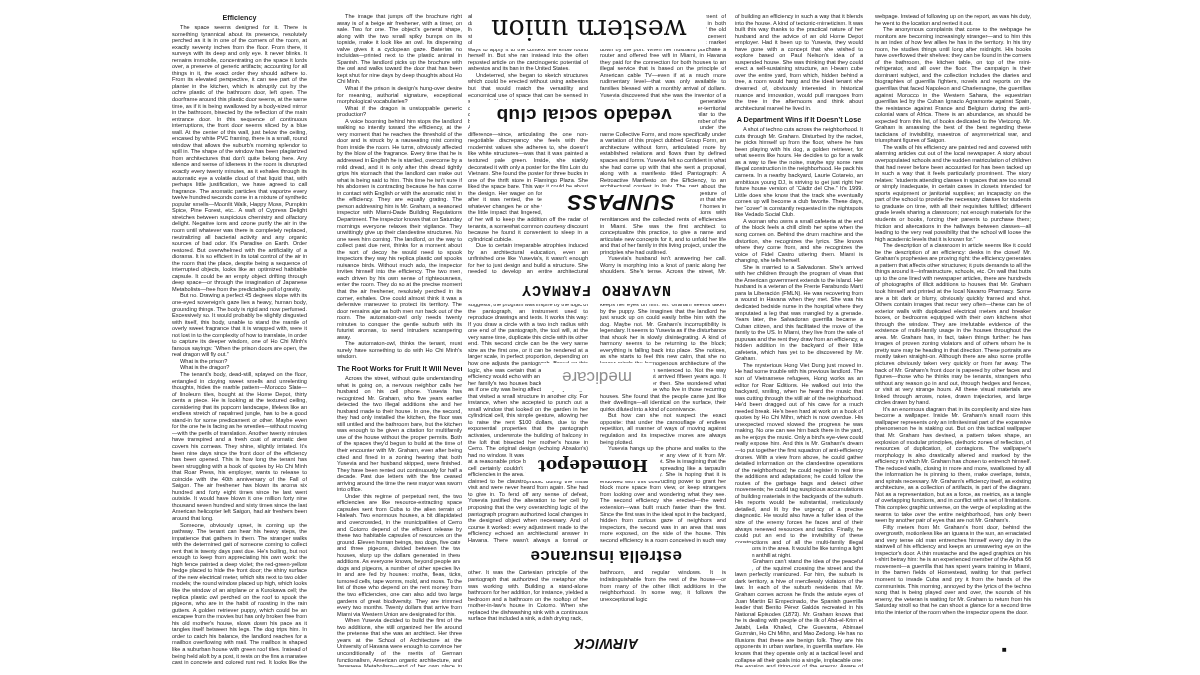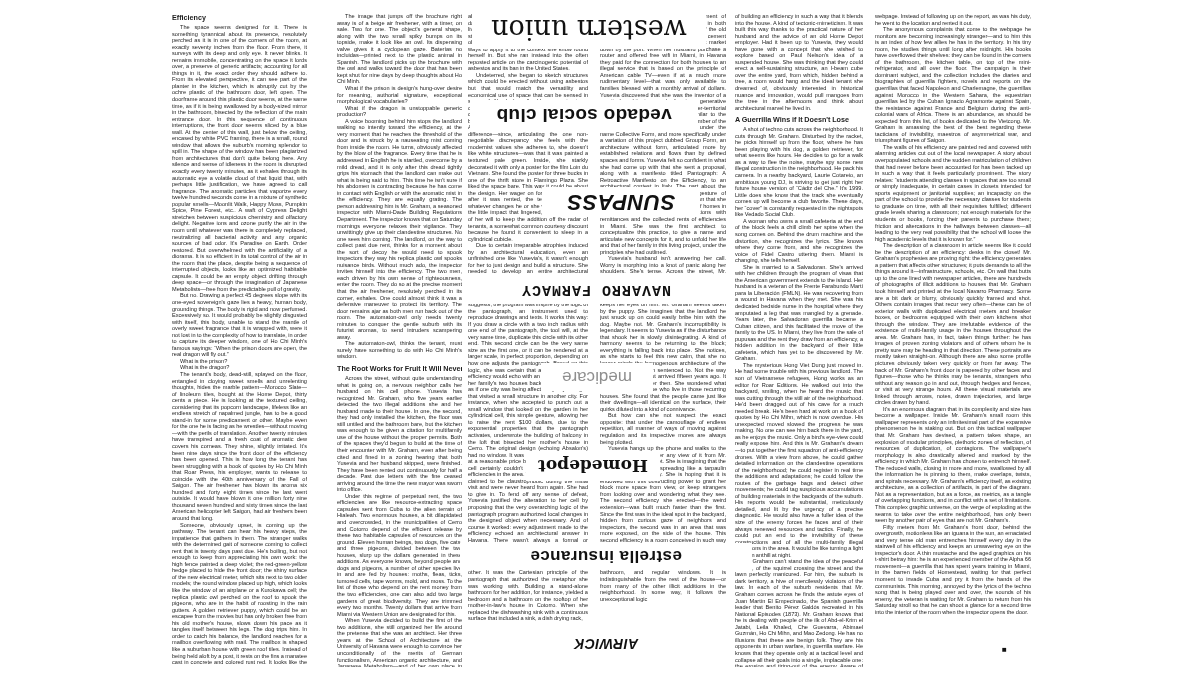--- a/index.html
+++ b/index.html
@@ -9,21 +9,21 @@
   }
   .col{
     position:absolute;top:13px;height:654px;overflow:hidden;
     text-align:justify;font-size:5.6px;line-height:6.55px;
     -webkit-hyphens:none;hyphens:none;word-spacing:-0.2px;
   }
   .col p{margin:0;text-indent:8px;}
   .col p.cont{text-indent:0;}
   .col .heading{
     font-weight:bold;font-size:7.2px;line-height:9px;
-    margin:4px 0 2px 0;text-align:left;text-indent:0;white-space:nowrap;
+    margin:4px 0 2px 0;text-align:center;text-indent:0;white-space:nowrap;
   }
   .col .heading.first{margin-top:0;}
   #col1{left:172px;width:135px;}
   #col2{left:337px;width:125px;}
   #col3{left:468px;width:120px;}
   #col4{left:600px;width:126px;}
   #col5{left:735px;width:128px;}
   #col6{left:875px;width:156px;}
   .logo{
     position:absolute;transform:rotate(180deg);background:#ffffff;
@@ -77,21 +77,21 @@
     <p class="para">Due to certain irreparable atrophies induced by an architectural education, even an unfinished one like Yusevia's, it wasn't enough for her to just design and build a structure. She needed to develop an entire architectural program to justify it. Considering the dynamic between her efficiency and the two houses in Havana that it was to support, she decided to call her program PANTOGRAPH. As the names suggests, the program was inspire by the logic of the pantograph, an instrument used to reproduce drawings and texts. It works this way: If you draw a circle with a two inch radius with one end of the pantograph, the tool will, at the very same time, duplicate this circle with its other end. This second circle can be the very same size as the first one, or it can be rendered at a larger scale, in perfect proportion, depending on how one adjusts the pantograph. Based on this logic, she was certain that any upgrade to her efficiency would echo with an amplified benefit to her family's two houses back in Havana. It was as if one city was being affected by any changes that visited a small structure in another city. For instance, when she accepted to punch out a small window that looked on the garden in her cylindrical cell, this simple gesture, allowing her to raise the rent $100 dollars, due to the exponential properties that the pantograph activates, underwrote the building of balcony in the loft that bisected her mother's house in Cerro. The original design (echoing Absalon's) had no window. It was difficult to rent the space at a reasonable price because of this. Yusevia's cell certainly couldn't compete with the other efficiencies in the area. The first potential tenants claimed to be claustrophobic during the initial visit and were never heard from again. She had to give in. To fend off any sense of defeat, Yusevia justified the alteration to her cell by proposing that the very overarching logic of the pantograph program authorized local changes in the designed object when necessary. And of course it worked: every adjustment made to the efficiency echoed an architectural answer in Havana. There wasn't always a formal or typological correspondence between what was happening in Miami and what had happened in Havana. Her model wasn't about generating perfect homologies between one place and the other. It was the Cartesian principle of the pantograph that authorized the metaphor she was working with. Building a stand-alone bathroom for her addition, for instance, yielded a bedroom and a bathroom on the rooftop of her mother-in-law's house in Cotorro. When she replaced the dishwashing sink with a continuous surface that included a sink, a dish drying rack,</p>
   </div>
 <div id="col4" class="col">
     <p class="cont">and a pair of burners, this rearrangement of objects, meant a new plumbing system in both houses in Havana and the replacement of the old water tanks made out of carcinogenic fiber cement for new plastic ones procured in the back market down by the port. When her husband purchase a router and offered free wifi in Miami, in Havana they paid for the connection for both houses to an illegal service that is based on the principle of American cable TV—even if at a much more rudimentary level—that was only available to families blessed with a monthly arrival of dollars. Yusevia discovered that she was the inventor of a practical architecture and of unique generative principals. It was a kind of inter-territorial architecture. In some way, it was similar to the ideas elaborated by Maki, renegade member of the Japanese Metabolists, who defined under the name Collective Form, and more specifically under a variation of this project dubbed Group Form, an architecture without form, articulated more by established relations and flows than by defined spaces and forms. Yusevia felt so confident in what she had come up with that she sent a proposal, along with a manifesto titled Pantograph: A Retroactive Manifesto on the Efficiency, to an architectural contest in Italy. The part about the manifesto being retroactive was a gesture of humility on her part. She knew deep down that she hadn't invented a protocol. Thousands of homes in the Third World better their conditions with remittances and the collected rents of efficiencies in Miami. She was the first architect to conceptualize this practice, to give a name and articulate new concepts for it, and to unfold her life and that of her family in this living project, under the principles she had outlined.</p>
     <p class="para">Yusevia's husband isn't answering her call. Worry is morphing into a knot of panic along her shoulders. She's tense. Across the street, Mr. Graham is petting a puppy who is scrubbing and digging its muzzle into the lawn. It's trying to get rid of the disgusting scents that are flooding the area. She is hoping that he won't look her way. She keeps her eyes on him. Mr. Graham seems taken by the puppy. She imagines that the landlord he just snuck up on could easily bribe him with the dog. Maybe not. Mr. Graham's incorruptibility is legendary. It seems to Yusevia as if the disturbance that shook her is slowly disintegrating. A kind of harmony seems to be returning to the block; everything is falling back into place. She notices, as she starts to feel this new calm, that she no longer minds the homogenous architecture of the suburb she has been sentenced to. Not the way she did when she first arrived fifteen years ago. It turned out OK for her then. She wondered what could become of those who live in those recurring houses. She found that the people came just like their dwellings—all identical on the surface, their quirks diluted into a kind of connivance.</p>
     <p class="para">But how can she not suspect the exact opposite: that under the camouflage of endless repetition, all manner of ways of moving against regulation and its inspective mores are always being plotted.</p>
     <p class="para">Yusevia hangs up the phone and walks to the backyard, trying to cover any view of it from Mr. Graham across the street. She is imagining that the vegetation is swelling, spreading like a tarpaulin over her entire property. She is hoping that it is endowed with this obstructing power to grant her block more space from view, or keep strangers from looking over and wondering what they see. The second efficiency she erected—the weird extension—was built much faster than the first. Since the first was in the ideal spot in the backyard, hidden from curious gaze of neighbors and inspectors, the second was in an area that was more exposed, on the side of the house. This second efficiency is a room conceived in such way that it drew benefit from the experiences of building and renting the first one. Which is to say that it is a very common looking room, with standard room distributions, normal doorways, a kitchen and bathroom, and regular windows. It is indistinguishable from the rest of the house—or from many of the other illicit additions in the neighborhood. In some way, it follows the unexceptional logic</p>
   </div>
 <div id="col5" class="col">
     <p class="cont">of building an efficiency in such a way that it blends into the house. A kind of tectonic-mimeticism. It was built this way thanks to the practical nature of her husband and the advice of an old Home Depot employer. Had it been up to Yusevia, they would have gone with a concept that she wished to explore based on Paul Nelson's idea of a suspended house. She was thinking that they could erect a self-sustaining structure, an I-beam cube over the entire yard, from which, hidden behind a tree, a room would hang and the ideal tenant she dreamed of, obviously interested in historical nuance and innovation, would pull mangoes from the tree in the afternoons and think about architectural marvel he lived in.</p>
-    <div class="heading">A Guerrilla Wins if It Doesn't Lose</div>
+    <div class="heading">A Department Wins if It Doesn't Lose</div>
     <p class="para">A shot of techno cuts across the neighborhood. It cuts through Mr. Graham. Disturbed by the racket, he picks himself up from the floor, where he has been playing with his dog, a golden retriever, for what seems like hours. He decides to go for a walk as a way to flee the noise, maybe spy some new illegal construction in the neighborhood. He pack his camera. In a nearby backyard, Laurie Cotareio, an ambitious young DJ, is striving to get just right her future house version of “Cádiz del Che.” It's 1999. Little does she know that the track she eventually comes up will become a club favorite. These days, her “cover” is constantly requested in the nightspots like Vedado Social Club.</p>
     <p class="para">A woman who owns a small cafeteria at the end of the block feels a chill climb her spine when the song comes on. Behind the drum machine and the distortion, she recognizes the lyrics. She knows where they come from, and she recognizes the voice of Fidel Castro uttering them. Miami is changing, she tells herself.</p>
     <p class="para">She is married to a Salvadoran. She's arrived with her children through the program of visas that the American government extends to the island. Her husband is a veteran of the Frente Farabundo Martí para la Liberación (FMLN). He was recovering from a wound in Havana when they met. She was his dedicated bedside nurse in the hospital where they amputated a leg that was mangled by a grenade. Years later, the Salvadoran guerrilla became a Cuban citizen, and this facilitated the move of the family to the US. In Miami, they live from the sale of pupusas and the rent they draw from an efficiency, a hidden addition in the backyard of their little cafeteria, which has yet to be discovered by Mr. Graham.</p>
     <p class="para">The mysterious Hong Viet Dung just moved in. He had some trouble with his previous landlord. The son of Vietnamese refugees, Hong works as an editor for Roar Editions. He walked out into the backyard, smiling, when he heard the music that was cutting through the still air of the neighborhood. He'd been dragged out of his cave for a much needed break. He's been hard at work on a book of quotes by Ho Chi Mihn, which is now overdue. His unexpected moved slowed the progress he was making. No one can see him back there in the yard, as he enjoys the music. Only a bird's eye-view could really expose him. And this is Mr. Graham's dream—to put together the first squadron of anti-efficiency drones. With a view from above, he could gather detailed information on the clandestine operations of the neighborhood; he could register in real time the additions and adaptations; he could follow the routes of the garbage bags and detect other movements; he could tag suspicious accumulations of building materials in the backyards of the suburb. His reports would be substantial, meticulously detailed, and lit by the urgency of a precise diagnostic. He would also have a fuller idea of the size of the enemy forces he faces and of their always renewed resources and tactics. Finally, he could put an end to the invisibility of these constructions and of all the multi-family illegal operations in the area. It would be like turning a light on in an anthill at night.</p>
     <p class="para">Mr. Graham can't stand the idea of the peaceful suburb, of the squirrel crossing the street and the lawn perfectly manicured. For him, the suburb is dark territory, a hive of mercilessly violators of the law. In each of the suburb residents that Mr. Graham comes across he finds the astute eyes of Juan Martín El Empecinado, the Spanish guerrilla leader that Benito Pérez Galdós recreated in his National Episodes (1873). Mr. Graham knows that he is dealing with people of the ilk of Abd-el-Krim el Jatabi, Leila Khaled, Che Guevarra, Abimael Guzmán, Ho Chi Mihn, and Mao Zedong. He has no illusions that these are benign folk. They are his opponents in urban warfare, in guerrilla warfare. He knows that they operate only at a tactical level and collapse all their goals into a single, implacable one: the erosion and tiring-out of the enemy. Aware of this, the inspector, a voracious reader, has shifted all his literary interests, afflicting himself with a kind of irreparable tunnel vision, so that all that he ever reads now are books on guerrillas and guerrilla tactics. His reading pushed him, two years ago, into enacting his own counteroffensive surge. He planned and executed an infiltration. He left his single-family home in Coral Gables and rented an illegally built efficiency in Hialeah for himself. He set up camp in enemy territory. He found the efficiency through an anonymous report posted on the city government's</p>
   </div>
 <div id="col6" class="col">
     <p class="cont">webpage. Instead of following up on the report, as was his duty, he went to the location and rented it out.</p>
     <p class="para">The anonymous complaints that come to the webpage he monitors are becoming increasingly stranger—and to him this is an index of how few allies he has in the territory. In his tiny room, he studies things until long after midnight. His books have overflowed their shelves: they can be found in the corners of the bathroom, the kitchen table, on top of the mini-refrigerator, and all over the floor. The campaign is their dominant subject, and the collection includes the diaries and biographies of guerrilla fighters, novels and reports on the guerrillas that faced Napoleon and Charlemagne, the guerrillas against Morocco in the Western Sahara, the equestrian guerrillas led by the Cuban Ignacio Agramonte against Spain, the resistance against France and Belgium during the anti-colonial wars of Africa. There is an abundance, as should be expected from this list, of books dedicated to the Vietcong. Mr. Graham is amassing the best of the best regarding these tacticians of invisibility, maestros of asymmetrical war, and triumphant figures of Saigon.</p>
     <p class="para">The walls of his efficiency are painted red and covered with alarming articles cut out of the local newspaper. A story about overpopulated schools and the sudden matriculation of children that had never before been accounted for has been tacked up in such a way that it feels particularly prominent. The story relates: “students attending classes in spaces that are too small or simply inadequate, in certain cases in closets intended for sports equipment or janitorial supplies; an incapacity on the part of the school to provide the necessary classes for students to graduate on time, with all their requisites fulfilled; different grade levels sharing a classroom; not enough materials for the students or books, forcing their parents to purchase them; friction and altercations in the hallways between classes—all leading to the very real possibility that the school will loose the high academic levels that it is known for.”</p>

